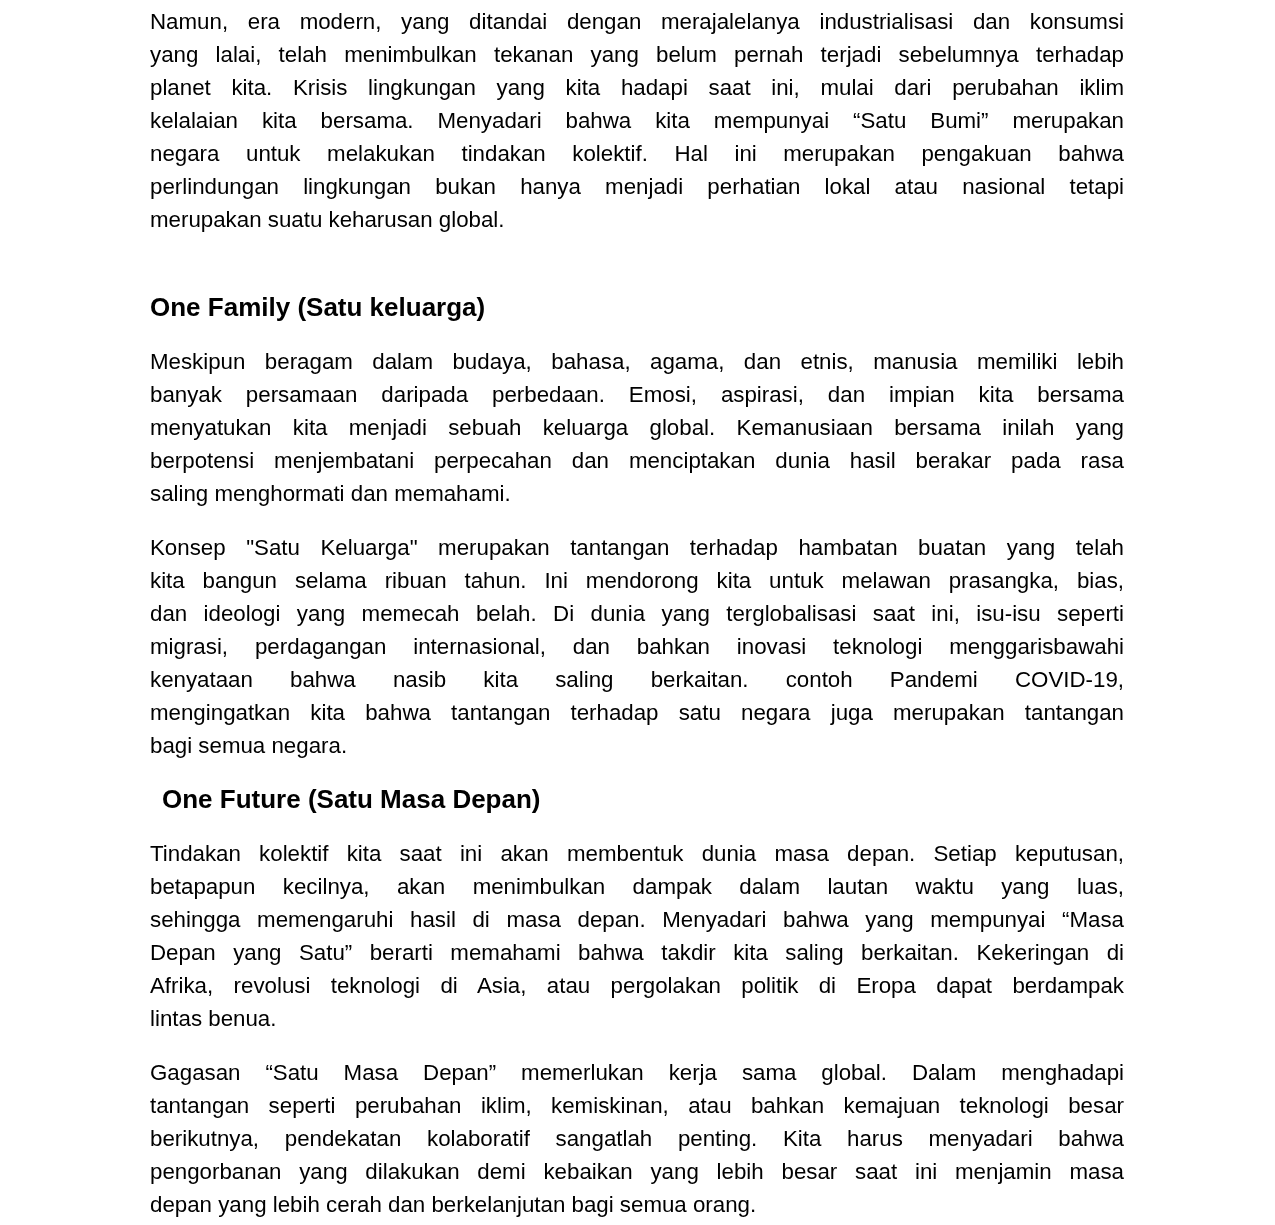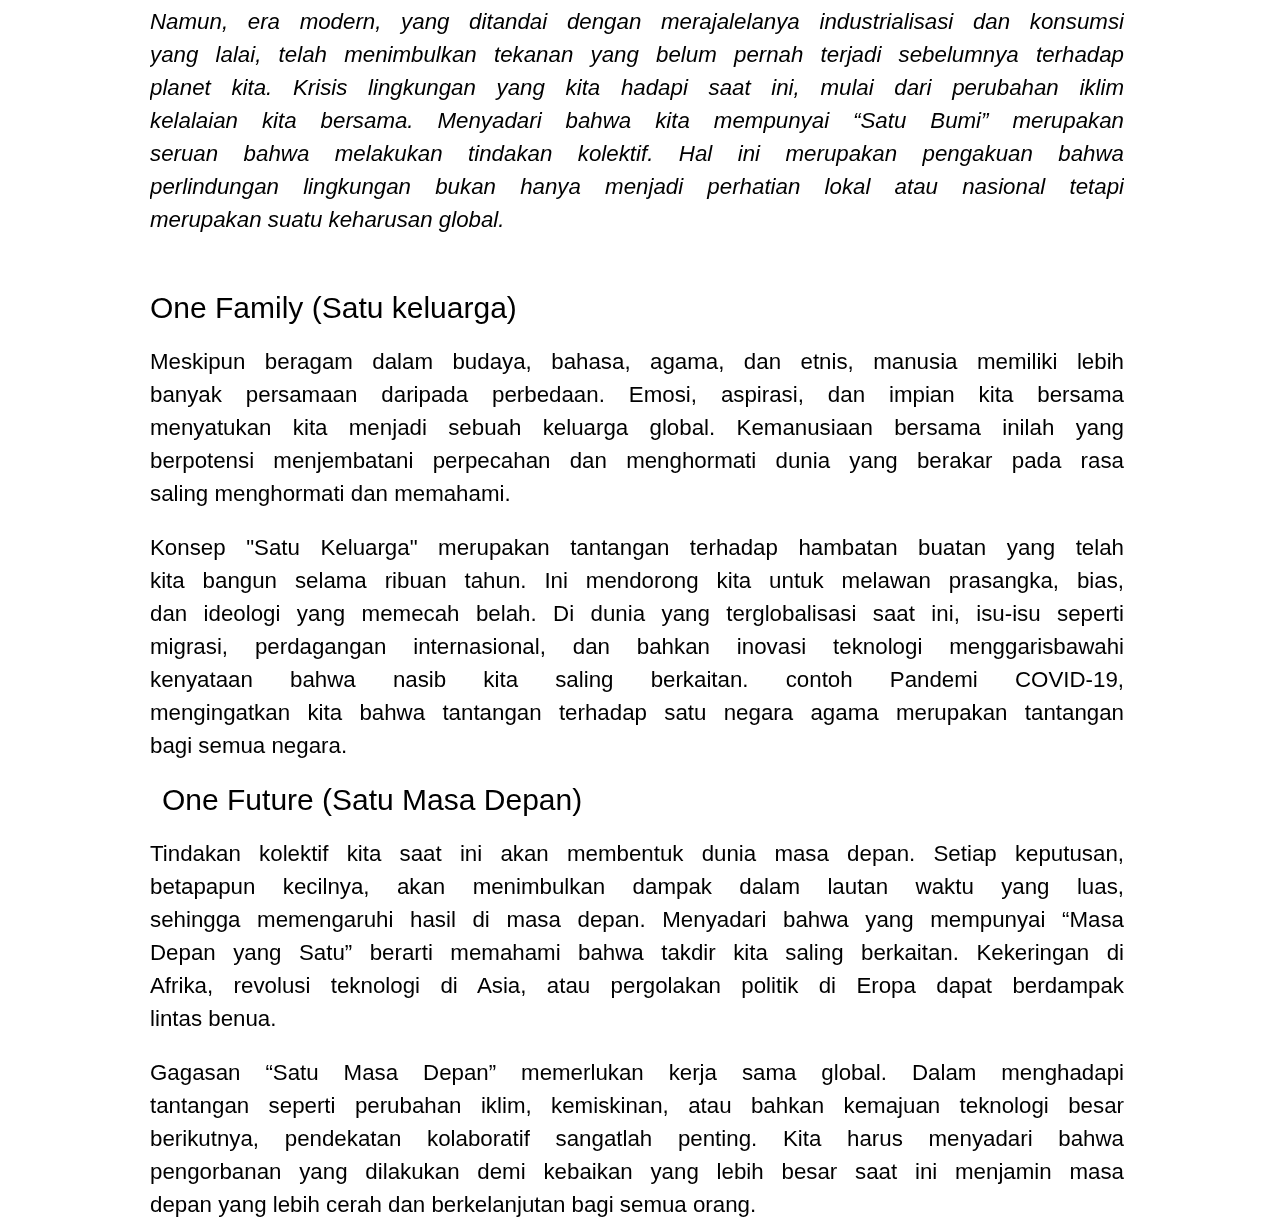--- a/index.html
+++ b/index.html
@@ -33,59 +33,59 @@
       font-size: 22.3px;
       white-space: nowrap;
       text-align: justify;
       text-align-last: justify;
       overflow: hidden;
     }
     .line.last {
       text-align-last: left;
     }
     .heading {
-      font-weight: normal;
-      font-size: 30px;
+      font-weight: bold;
+      font-size: 26px;
       height: 33px;
       line-height: 33px;
       white-space: nowrap;
     }
   </style>
 </head>
 <body>
 
 <div class="page">
 
-  <div class="block" style="top:0px;font-style:italic;">
+  <div class="block" style="top:0px;">
     <span class="line">Namun, era modern, yang ditandai dengan merajalelanya industrialisasi dan konsumsi</span>
     <span class="line">yang lalai, telah menimbulkan tekanan yang belum pernah terjadi sebelumnya terhadap</span>
     <span class="line">planet kita. Krisis lingkungan yang kita hadapi saat ini, mulai dari perubahan iklim</span>
     <span class="line">kelalaian kita bersama. Menyadari bahwa kita mempunyai “Satu Bumi” merupakan</span>
-    <span class="line">seruan bahwa melakukan tindakan kolektif. Hal ini merupakan pengakuan bahwa</span>
+    <span class="line">negara untuk melakukan tindakan kolektif. Hal ini merupakan pengakuan bahwa</span>
     <span class="line">perlindungan lingkungan bukan hanya menjadi perhatian lokal atau nasional tetapi</span>
     <span class="line last">merupakan suatu keharusan global.</span>
   </div>
 
   <div class="block heading" style="top:286px;">One Family (Satu keluarga)</div>
 
   <div class="block" style="top:340px;">
     <span class="line">Meskipun beragam dalam budaya, bahasa, agama, dan etnis, manusia memiliki lebih</span>
     <span class="line">banyak persamaan daripada perbedaan. Emosi, aspirasi, dan impian kita bersama</span>
     <span class="line">menyatukan kita menjadi sebuah keluarga global. Kemanusiaan bersama inilah yang</span>
-    <span class="line">berpotensi menjembatani perpecahan dan menghormati dunia yang berakar pada rasa</span>
+    <span class="line">berpotensi menjembatani perpecahan dan menciptakan dunia hasil berakar pada rasa</span>
     <span class="line last">saling menghormati dan memahami.</span>
   </div>
 
   <div class="block" style="top:526px;">
     <span class="line">Konsep "Satu Keluarga" merupakan tantangan terhadap hambatan buatan yang telah</span>
     <span class="line">kita bangun selama ribuan tahun. Ini mendorong kita untuk melawan prasangka, bias,</span>
     <span class="line">dan ideologi yang memecah belah. Di dunia yang terglobalisasi saat ini, isu-isu seperti</span>
     <span class="line">migrasi, perdagangan internasional, dan bahkan inovasi teknologi menggarisbawahi</span>
     <span class="line">kenyataan bahwa nasib kita saling berkaitan. contoh Pandemi COVID-19,</span>
-    <span class="line">mengingatkan kita bahwa tantangan terhadap satu negara agama merupakan tantangan</span>
+    <span class="line">mengingatkan kita bahwa tantangan terhadap satu negara juga merupakan tantangan</span>
     <span class="line last">bagi semua negara.</span>
   </div>
 
   <div class="block heading" style="top:778px;margin-left:12px;">One Future (Satu Masa Depan)</div>
 
   <div class="block" style="top:832px;">
     <span class="line">Tindakan kolektif kita saat ini akan membentuk dunia masa depan. Setiap keputusan,</span>
     <span class="line">betapapun kecilnya, akan menimbulkan dampak dalam lautan waktu yang luas,</span>
     <span class="line">sehingga memengaruhi hasil di masa depan. Menyadari bahwa yang mempunyai “Masa</span>
     <span class="line">Depan yang Satu” berarti memahami bahwa takdir kita saling berkaitan. Kekeringan di</span>

